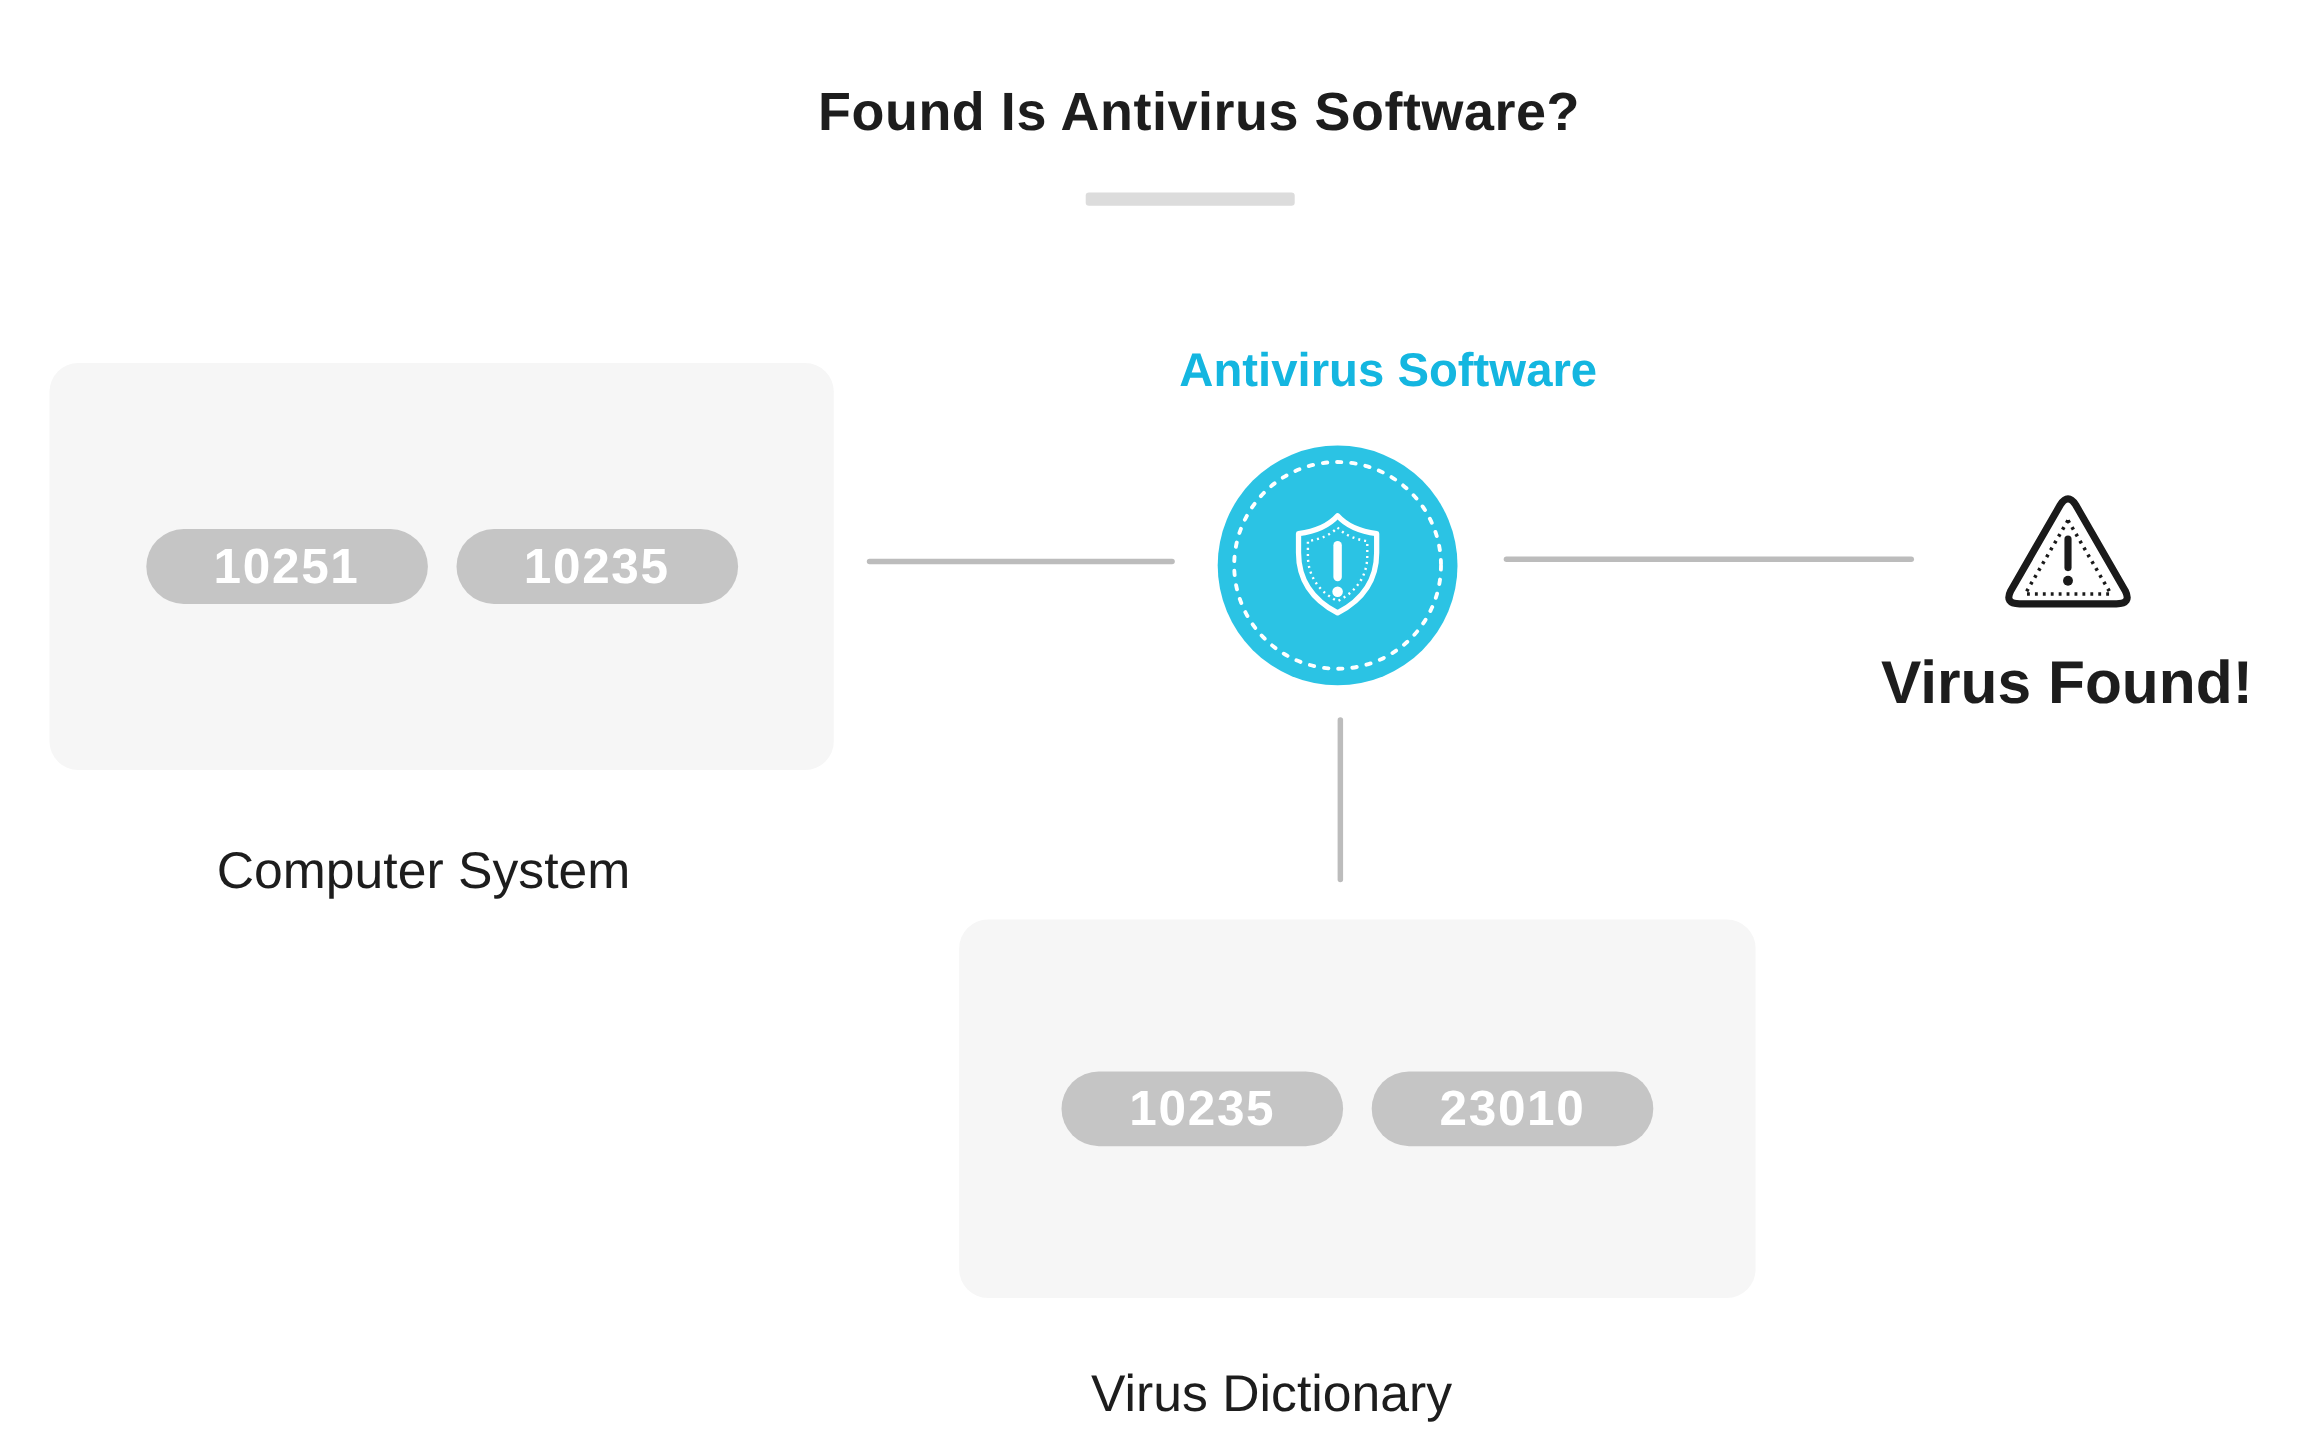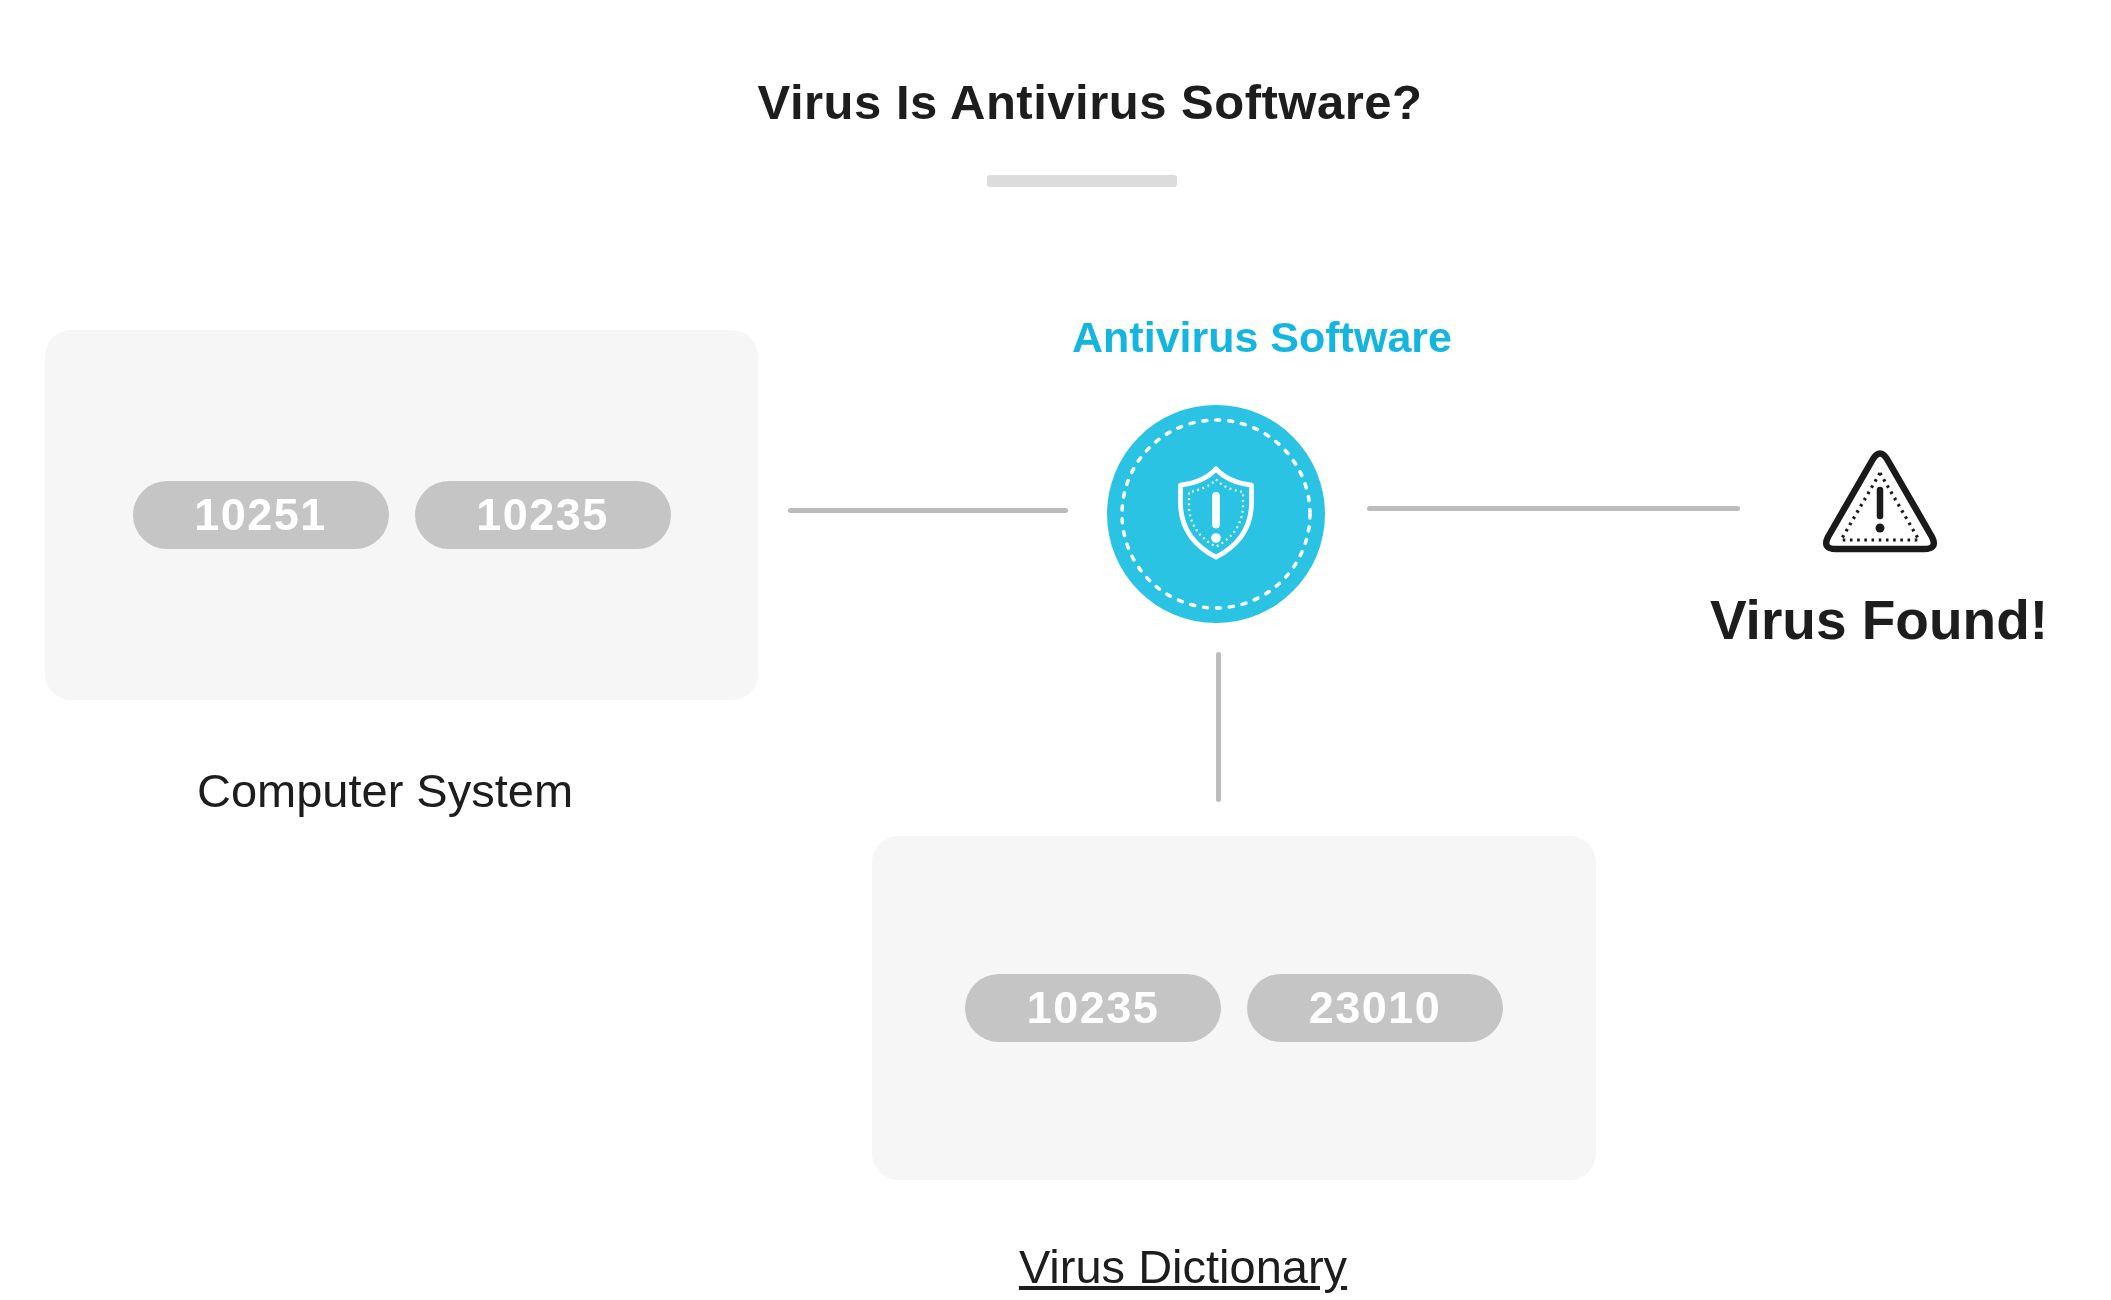--- a/index.html
+++ b/index.html
@@ -52,21 +52,21 @@
     font-size: 45px; font-weight: 700;
     letter-spacing: 1.5px;
   }
 
   .section-label {
     font-size: 47px; font-weight: 500;
     color: var(--text-dark, #1e1e1e);
     margin-top: 47px;
   }
   .label-computer  { left: 385px;  top: 716px; }
-  .label-dictionary{ left: 1183px; top: 1192px; text-decoration: underline; }
+  .label-dictionary{ left: 1156px; top: 1192px; }
 
   .label-antivirus {
     left: 1222px; top: 313px;
     font-size: 43px; font-weight: 700;
     color: var(--accent-cyan, #14b6e0);
     margin-left: 40px;
   }
   .label-virus-found {
     left: 1879px; top: 588px;
     font-size: 55px; font-weight: 700;
@@ -88,21 +88,21 @@
   .av-circle svg.shield {
     position: absolute;
     left: 61px; top: 54px;
     width: 96px; height: 110px;
   }
   .warning-triangle { left: 1820px; top: 446px; width: 120px; height: 112px; }
 </style>
 </head>
 <body>
 
-<div class="abs centered-x title">Virus Is Antivirus Software?</div>
+<div class="abs centered-x title">Found Is Antivirus Software?</div>
 <div class="abs title-underline"></div>
 
 <div class="abs panel panel-left">
   <div class="pill-row">
     <div class="pill">10251</div>
     <div class="pill">10235</div>
   </div>
 </div>
 <div class="abs centered-x section-label label-computer">Computer System</div>
 

